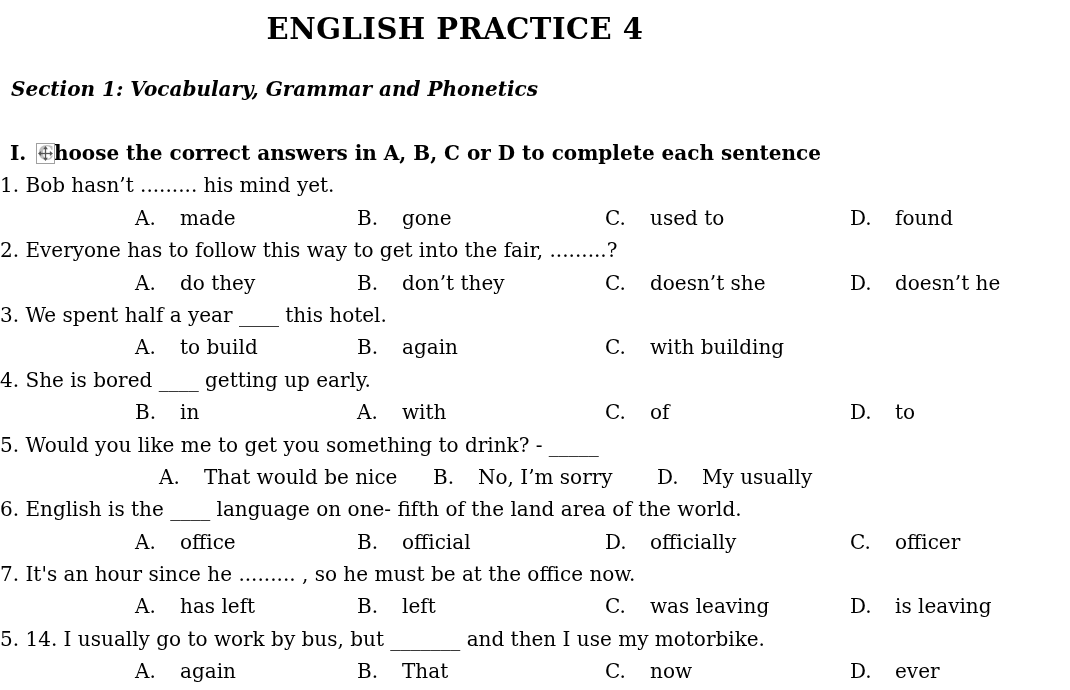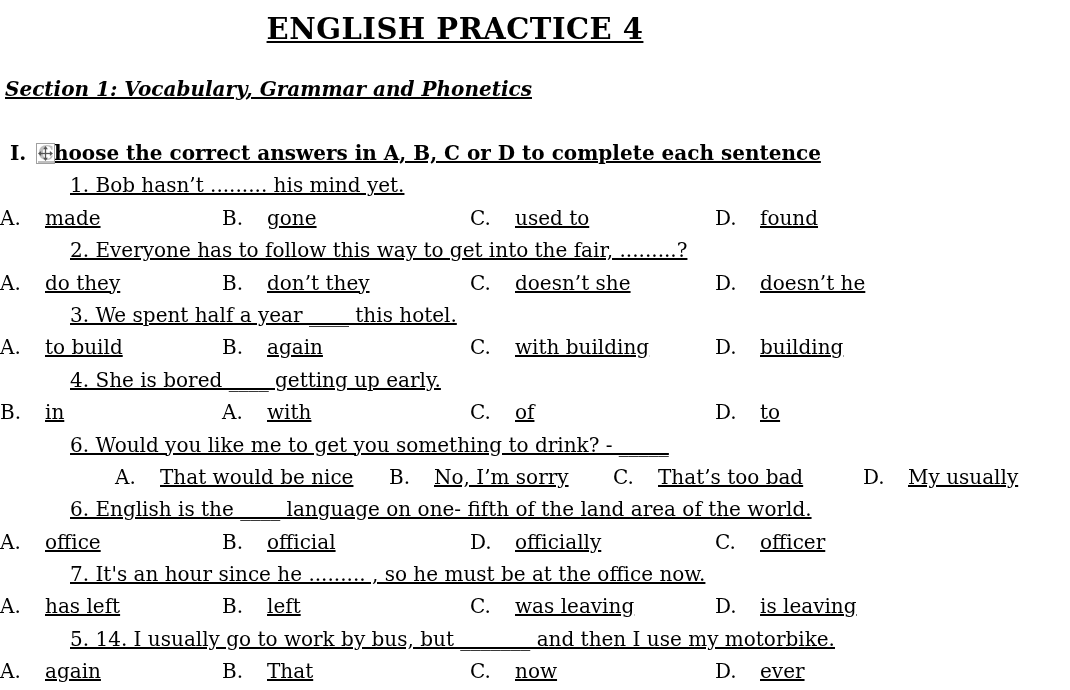--- a/index.html
+++ b/index.html
@@ -1,34 +1,34 @@
 <!DOCTYPE html>
 <html><head>
 <meta charset="utf-8">
 <style>
   * { margin:0; padding:0; box-sizing:border-box; }
   html,body { width:1070px; height:690px; background:#ffffff; color:#000000;
     font-family:"DejaVu Serif", serif; overflow:hidden; }
-  .page { width:910px; height:690px; position:relative;text-decoration:underline; }
+  .page { width:910px; height:690px; position:relative; }
   .doc-title { padding-top:13px; text-align:center; font-size:29px; font-weight:bold;
     line-height:33px; letter-spacing:0.5px; }
-  .section-heading { margin-top:27px; padding-left:5px; font-size:20px;
+  .section-heading { margin-top:27px; padding-left:11px; font-size:20px;
     font-weight:bold; font-style:italic; line-height:32px; }
   .exercise-heading { margin-top:32px; position:relative; font-size:20px;
     font-weight:bold; line-height:32px; white-space:nowrap; }
   .exercise-heading .numeral { position:absolute; left:10px; }
   .exercise-heading .instruction { padding-left:38px; }
   .move-handle { position:absolute; left:36px; top:6px; width:19px; height:21px;
     border:1px solid #a0a0a0; background:rgba(255,255,255,0.75);
     display:flex; align-items:center; justify-content:center; cursor:move; }
   .questions { }
   .line { height:32.4px; line-height:32.4px; font-size:20px; white-space:nowrap; }
-  .q-line { padding-left:70px; }
-  .opts { display:grid; grid-template-columns:222px 248px 245px auto; }
-  .opts.opts-wide { grid-template-columns:274px 224px 250px auto; padding-left:115px; }
+  .q-line { }
+  .opts { display:grid; grid-template-columns:222px 248px 245px auto; padding-left:135px; }
+  .opts.opts-wide { grid-template-columns:274px 224px 250px auto; padding-left:115px;margin-left:44px; }
   .opt .letter { display:inline-block; min-width:45px; }
 </style>
 </head>
 <body>
 
 <div class="page">
 
   <div class="doc-title">ENGLISH PRACTICE 4</div>
 
   <div class="section-heading">Section 1: Vocabulary, Grammar and Phonetics</div>
@@ -68,36 +68,34 @@
       <span class="opt"><span class="letter">B.</span><span>don’t they</span></span>
       <span class="opt"><span class="letter">C.</span><span>doesn’t she</span></span>
       <span class="opt"><span class="letter">D.</span><span>doesn’t he</span></span>
     </div>
 
     <div class="line q-line">3. We spent half a year ____ this hotel.</div>
     <div class="line opts">
       <span class="opt"><span class="letter">A.</span><span>to build</span></span>
       <span class="opt"><span class="letter">B.</span><span>again</span></span>
       <span class="opt"><span class="letter">C.</span><span>with building</span></span>
-      <span class="opt"><span class="letter">D.</span><span>building</span></span>
     </div>
 
     <div class="line q-line">4. She is bored ____ getting up early.</div>
     <div class="line opts">
       <span class="opt"><span class="letter">B.</span><span>in</span></span>
       <span class="opt"><span class="letter">A.</span><span>with</span></span>
       <span class="opt"><span class="letter">C.</span><span>of</span></span>
       <span class="opt"><span class="letter">D.</span><span>to</span></span>
     </div>
 
-    <div class="line q-line">6. Would you like me to get you something to drink? - _____</div>
+    <div class="line q-line">5. Would you like me to get you something to drink? - _____</div>
     <div class="line opts opts-wide">
       <span class="opt"><span class="letter">A.</span><span>That would be nice</span></span>
       <span class="opt"><span class="letter">B.</span><span>No, I’m sorry</span></span>
-      <span class="opt"><span class="letter">C.</span><span>That’s too bad</span></span>
       <span class="opt"><span class="letter">D.</span><span>My usually</span></span>
     </div>
 
     <div class="line q-line">6. English is the ____ language on one- fifth of the land area of the world.</div>
     <div class="line opts">
       <span class="opt"><span class="letter">A.</span><span>office</span></span>
       <span class="opt"><span class="letter">B.</span><span>official</span></span>
       <span class="opt"><span class="letter">D.</span><span>officially</span></span>
       <span class="opt"><span class="letter">C.</span><span>officer</span></span>
     </div>

